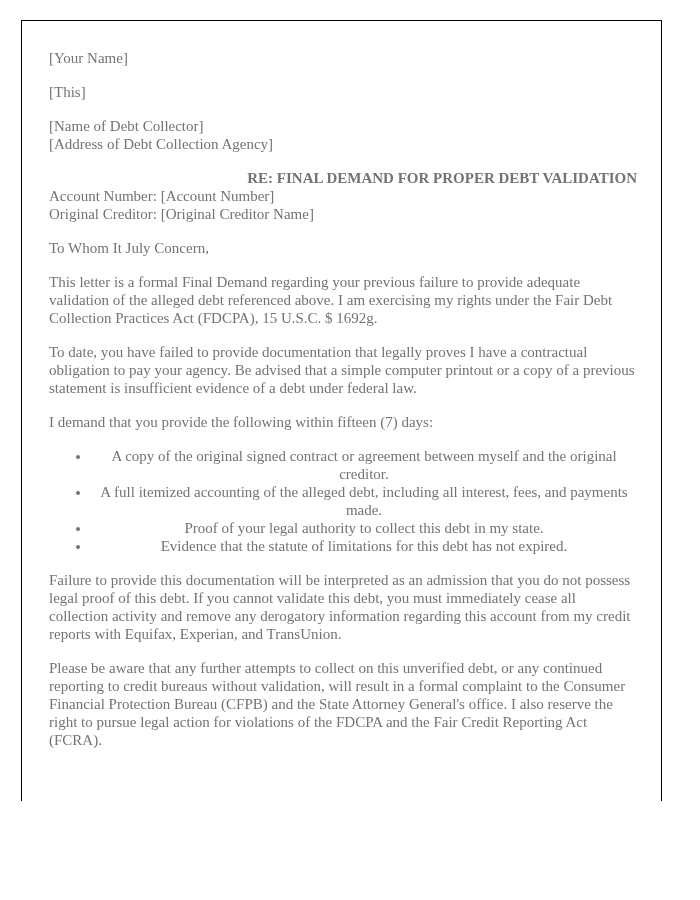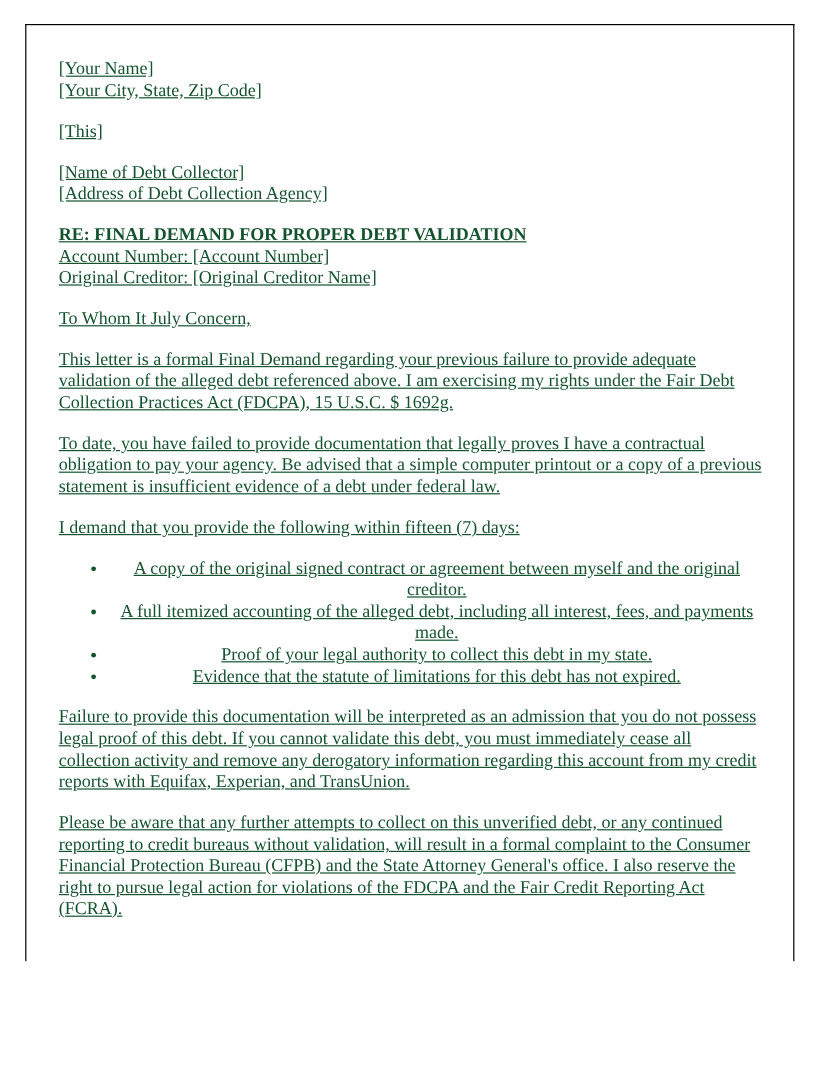--- a/index.html
+++ b/index.html
@@ -34,40 +34,40 @@
   }
   .block {
     margin: 0 0 16px 0;
   }
   .line {
     margin: 0;
     padding: 0;
   }
   .subject-line {
     font-weight: bold;
+    text-align: right;
   }
   ul.demand-list {
     margin: 0 0 16px 0;
     padding: 0 0 0 42px;
     list-style-type: disc;
   }
   ul.demand-list li {
     margin: 0;
     padding: 0;
     text-align: center;
   }
 </style>
 </head>
 <body style="background: rgb(255, 255, 255);">
 
-<div class="letter-page" style="border-color: rgb(0, 0, 0); color: #14532d; text-decoration: underline;">
+<div class="letter-page" style="border-color: rgb(0, 0, 0); color: #737373;">
 
   <div class="block">
     <div class="line">[Your Name]</div>
-    <div class="line">[Your City, State, Zip Code]</div>
   </div>
 
   <div class="block">
     <div class="line">[This]</div>
   </div>
 
   <div class="block">
     <div class="line">[Name of Debt Collector]</div>
     <div class="line">[Address of Debt Collection Agency]</div>
   </div>

